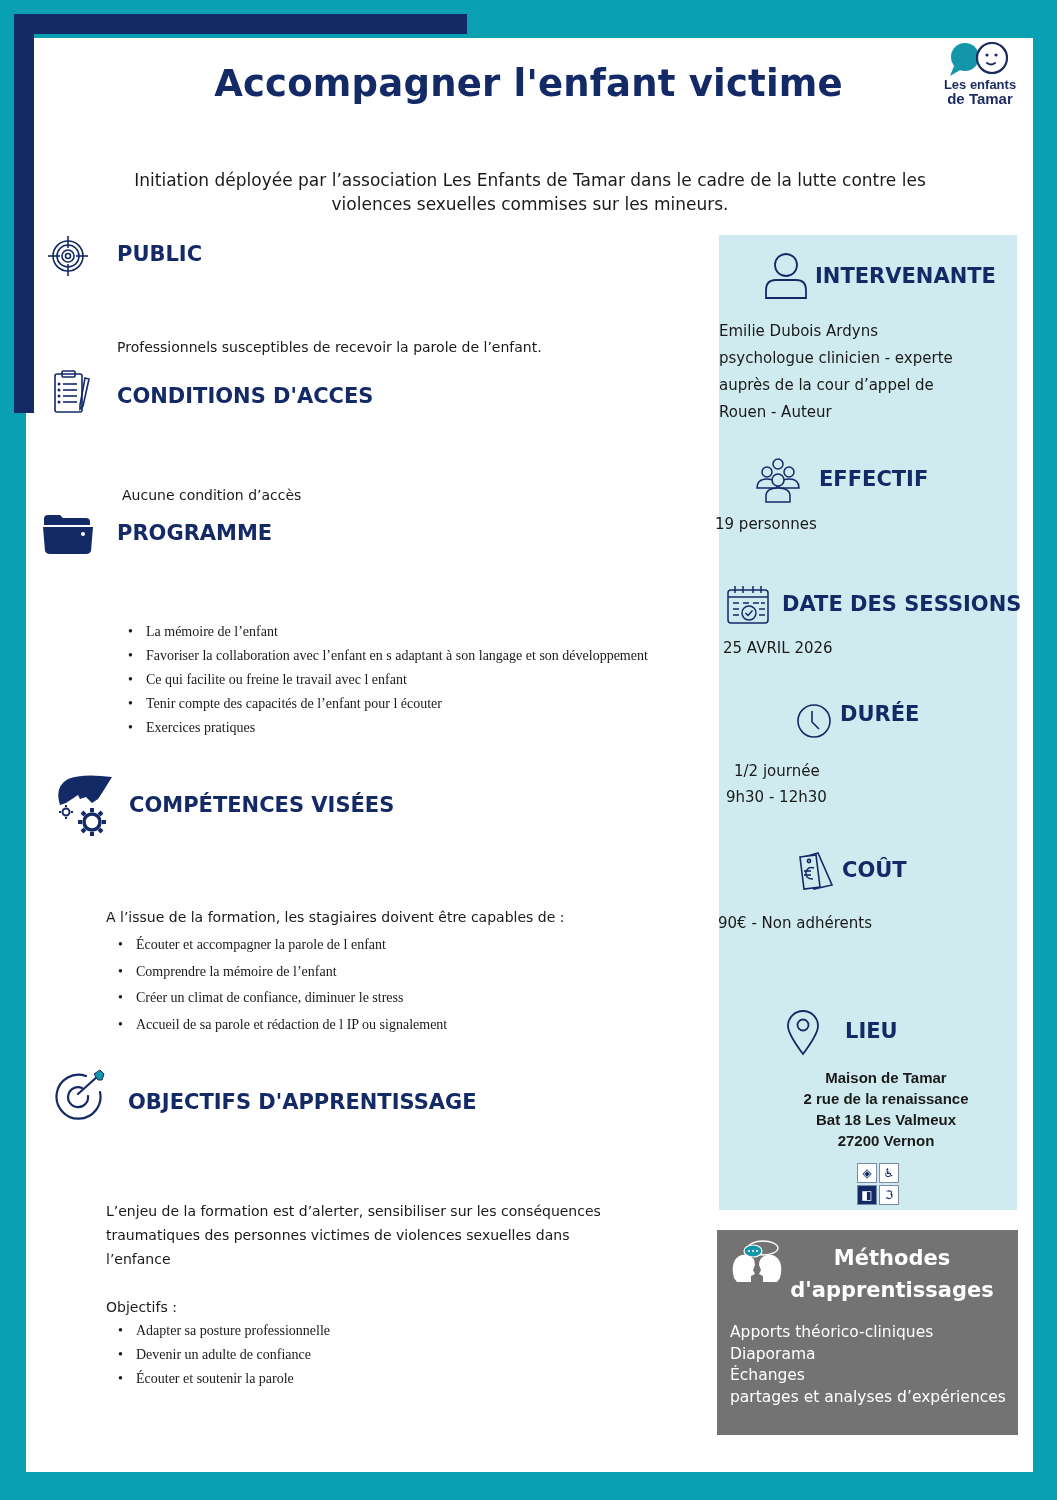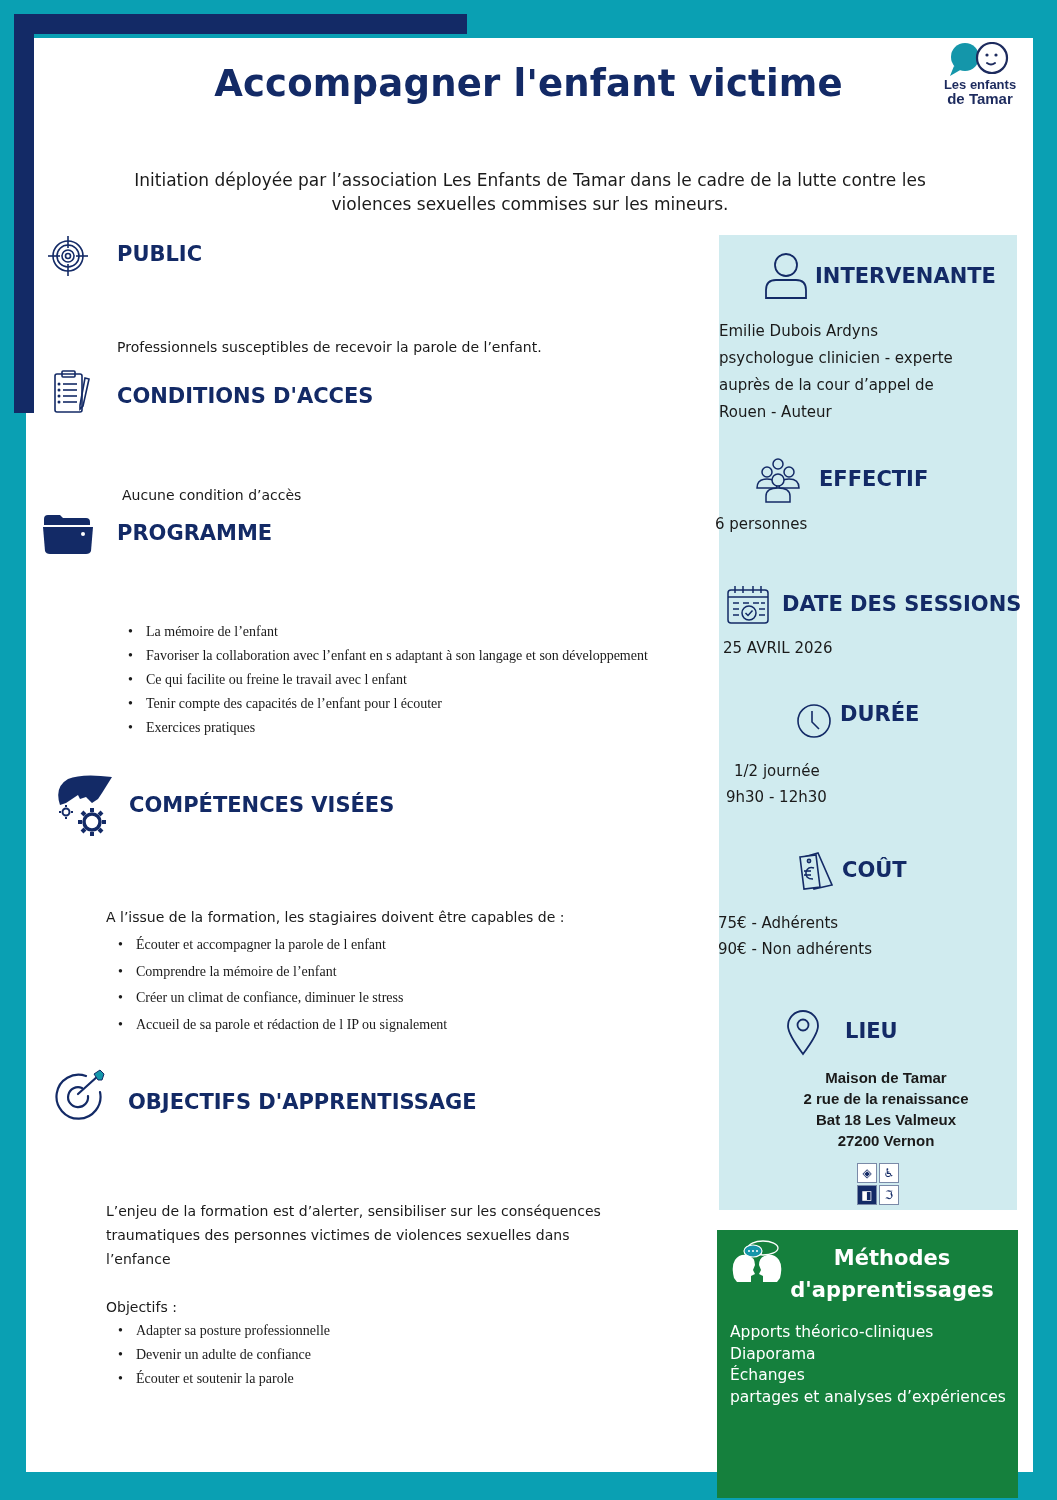--- a/index.html
+++ b/index.html
@@ -23,21 +23,21 @@
   ul.bullets li { position: relative; padding-left: 20px; font-family: Liberation Serif, serif; }
   ul.bullets li::before { content: "•"; position: absolute; left: 2px; top: 0; }
 
   .side { position: absolute; left: 719px; top: 235px; width: 298px; height: 975px; background: #d0ebef; }
   .side-head { position: absolute; font-weight: bold; font-size: 21px; color: #132a66; }
   .side-text { position: absolute; left: 719px; width: 298px; text-align: left; font-size: 15px; line-height: 27px; color: #1a1a1a; }
   .lieu-text { position: absolute; left: 719px; width: 324px; text-align: center; font-family: "Liberation Sans", sans-serif; font-weight: bold; font-size: 15px; line-height: 21px; color: #1a1a1a; padding-left: 10px; }
   .a11y { position: absolute; left: 857px; top: 1163px; width: 44px; height: 42px; display: grid; grid-template-columns: 20px 20px; gap: 2px; }
   .a11y div { border: 1px solid #7a8aa8; background: #fff; display:flex; align-items:center; justify-content:center; font-size: 12px; color: #132a66; }
 
-  .methods { position: absolute; left: 717px; top: 1230px; width: 301px; height: 268px; background: #15803d; color: #fff; }
+  .methods { position: absolute; left: 717px; top: 1230px; width: 301px; height: 205px; background: #737373; color: #fff; }
   .methods-title { position: absolute; left: 60px; width: 230px; top: 12px; text-align: center; font-weight: bold; font-size: 21px; line-height: 32px; color: #fff; }
   .methods-list { position: absolute; left: 13px; top: 92px; font-size: 15.5px; line-height: 21.5px; color: #fff; }
 </style>
 </head>
 <body>
 
 <div class="card-white"></div>
 <div class="card-white-lower"></div>
 <div class="accent-h"></div>
 <div class="accent-v"></div>
@@ -185,21 +185,21 @@
     <circle cx="23" cy="6" r="5"></circle>
     <circle cx="12" cy="14" r="5"></circle>
       <circle cx="34" cy="14" r="5"></circle>
     <path d="M2 30 Q2 21 12 21 Q22 21 22 30 Z"></path>
     <path d="M24 30 Q24 21 34 21 Q44 21 44 30 Z"></path>
     <circle cx="23" cy="22" r="6"></circle>
     <path d="M11 44 L11 38 Q11 30 23 30 Q35 30 35 38 L35 44 Z"></path>
   </g>
 </svg>
 <div class="side-head" style="left:819px;top:467px">EFFECTIF</div>
-<div class="side-text" style="top:511px;left:715px">6 personnes</div>
+<div class="side-text" style="top:511px;left:715px">19 personnes</div>
 
 <svg class="sec-icon" style="left:726px;top:585px" width="44" height="40" viewBox="0 0 44 40">
   <g fill="none" stroke="#132a66" stroke-width="1.5">
     <rect x="2" y="5" width="40" height="33" rx="3"></rect>
     <line x1="2" y1="12" x2="42" y2="12"></line>
     <line x1="9" y1="1" x2="9" y2="8"></line>
       <line x1="17" y1="1" x2="17" y2="8"></line>
       <line x1="27" y1="1" x2="27" y2="8"></line>
       <line x1="35" y1="1" x2="35" y2="8"></line>
     <line x1="7" y1="18" x2="13" y2="18"></line>
@@ -234,21 +234,20 @@
     <path d="M8 6 L22 2 L36 34 L18 38 Z"></path>
     <path d="M4 6 L20 4 L24 36 L8 38 Z" fill="#d0ebef"></path>
     <circle cx="13" cy="10" r="1.6"></circle>
     <path d="M18 17 Q12 15 10 21 Q9 28 17 28"></path>
     <line x1="8" y1="20" x2="15" y2="20"></line>
       <line x1="8" y1="24" x2="15" y2="24"></line>
   </g>
 </svg>
 <div class="side-head" style="left:842px;top:858px">COÛT</div>
 <div class="side-text" style="top:910px;left:718px;line-height:26px">
-  <div>75€ - Adhérents</div>
   <div>90€ - Non adhérents</div>
 </div>
 
 <svg class="sec-icon" style="left:786px;top:1010px" width="34" height="46" viewBox="0 0 34 46">
   <g fill="none" stroke="#132a66" stroke-width="1.8">
     <path d="M17 44 Q2 24 2 16 A15 15 0 0 1 32 16 Q32 24 17 44 Z"></path>
     <circle cx="17" cy="15" r="5.5"></circle>
   </g>
 </svg>
 <div class="side-head" style="left:845px;top:1019px">LIEU</div>

